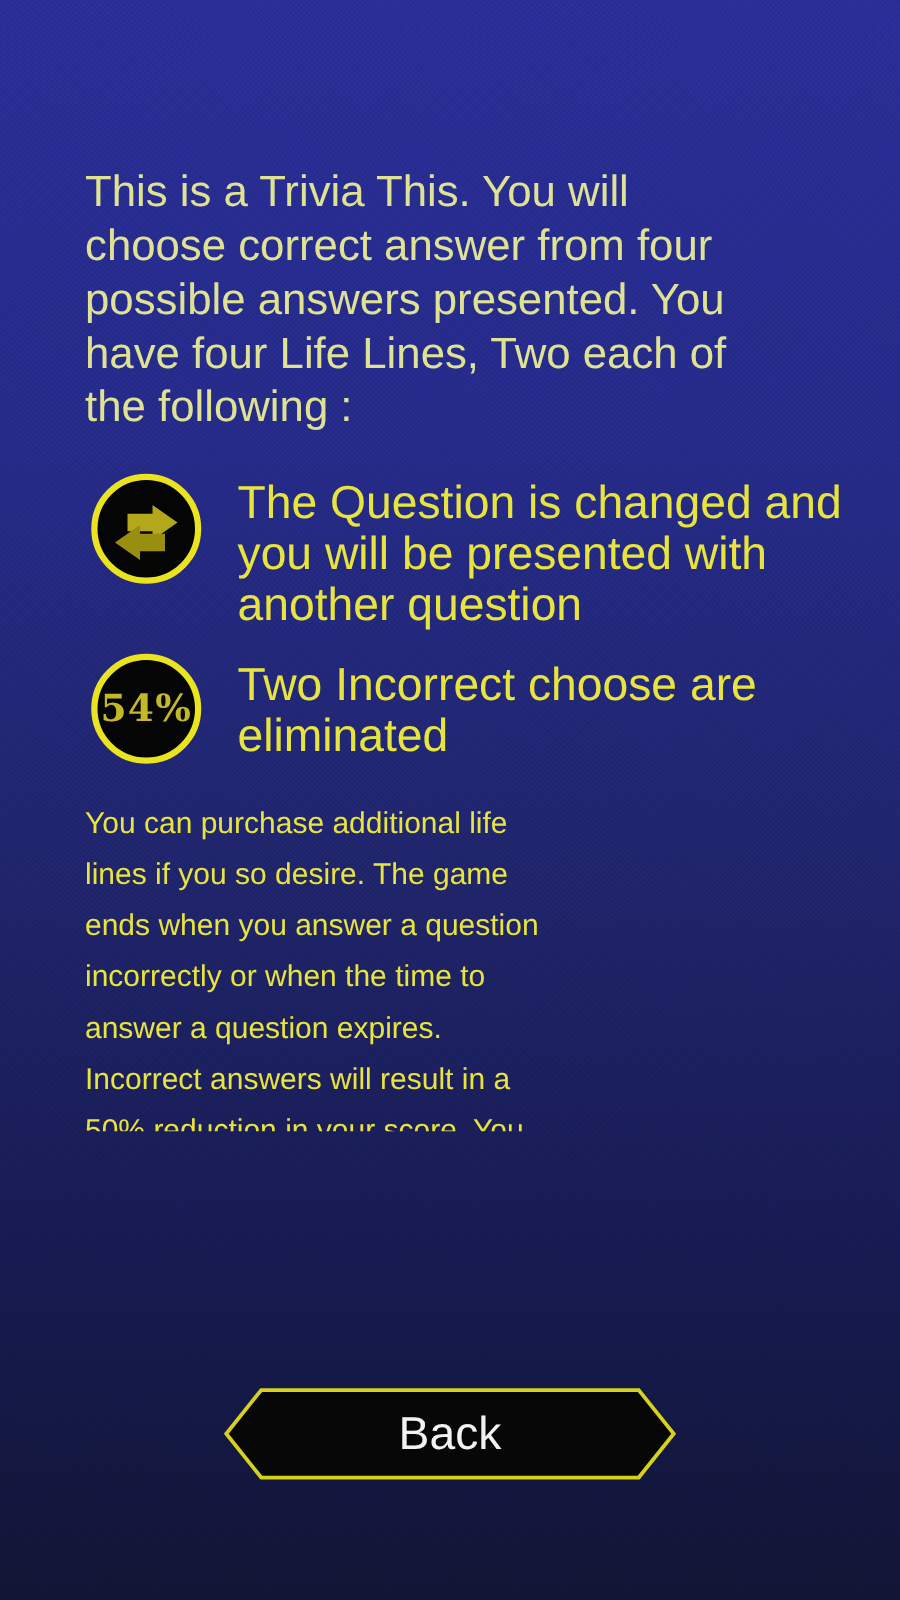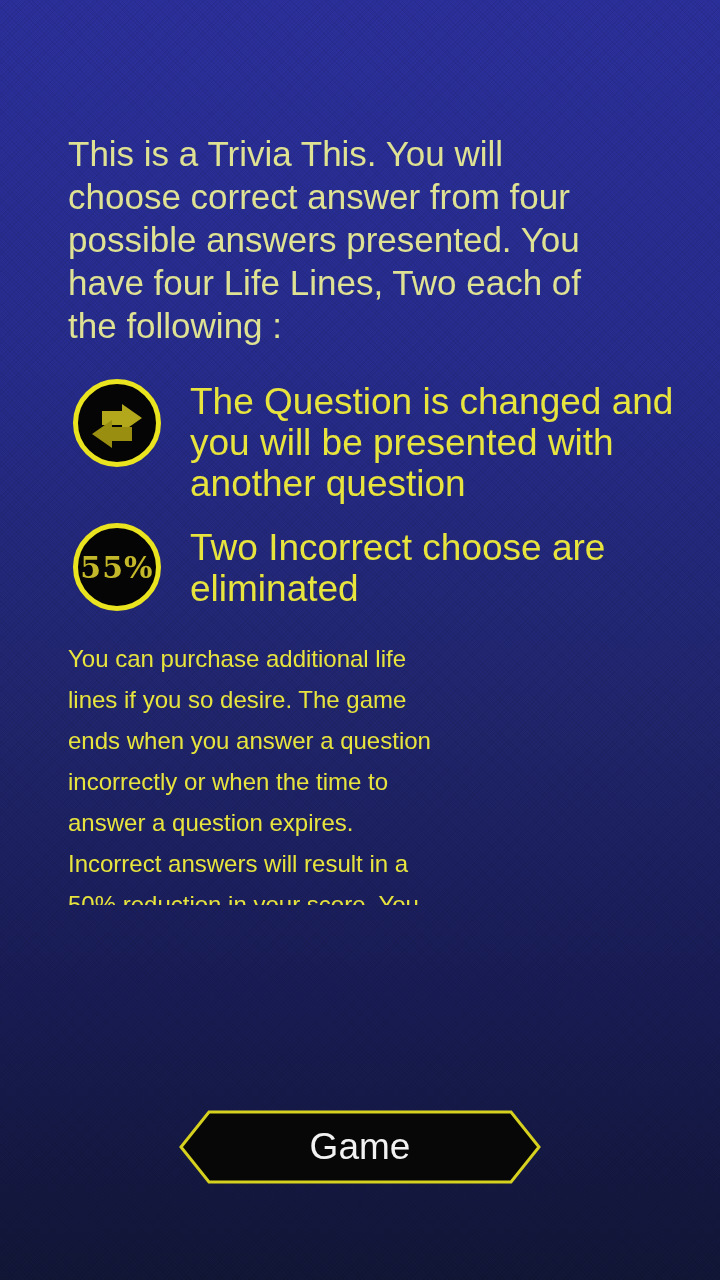--- a/index.html
+++ b/index.html
@@ -126,36 +126,36 @@
           <path class="arrow-bottom" d="M54 43 V57 H34 V64 L14 50 L34 36 V43 H54 Z"></path>
         </svg>
       </span>
       <p class="lifeline-desc">The Question is changed and
 you will be presented with
 another question</p>
     </div>
 
     <div class="lifeline-row row-2">
       <span class="badge-circle">
-        <span class="badge-label">55%</span>
+        <span class="badge-label">54%</span>
       </span>
       <p class="lifeline-desc">Two Incorrect choose are
 eliminated</p>
     </div>
 
     <p class="outro">You can purchase additional life
 lines if you so desire. The game
 ends when you answer a question
 incorrectly or when the time to
 answer a question expires.
 Incorrect answers will result in a
 50% reduction in your score. You</p>
 
   </div>
 
   <div class="back-btn">
     <svg width="362" height="74" viewBox="0 0 362 74" aria-hidden="true">
       <polygon class="btn-shape" points="30,2 332,2 360,37 332,72 30,72 2,37"></polygon>
     </svg>
-    <span class="btn-label">Game</span>
+    <span class="btn-label">Back</span>
   </div>
 
 </div>
 
 </body></html>

